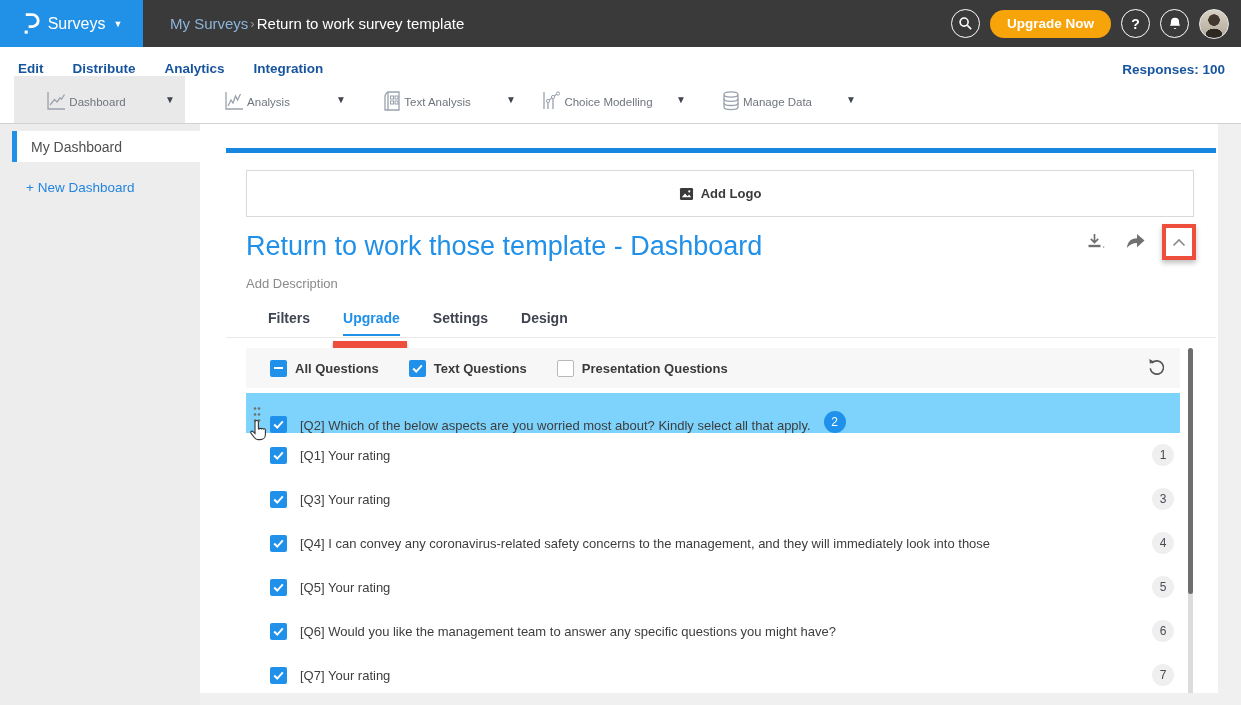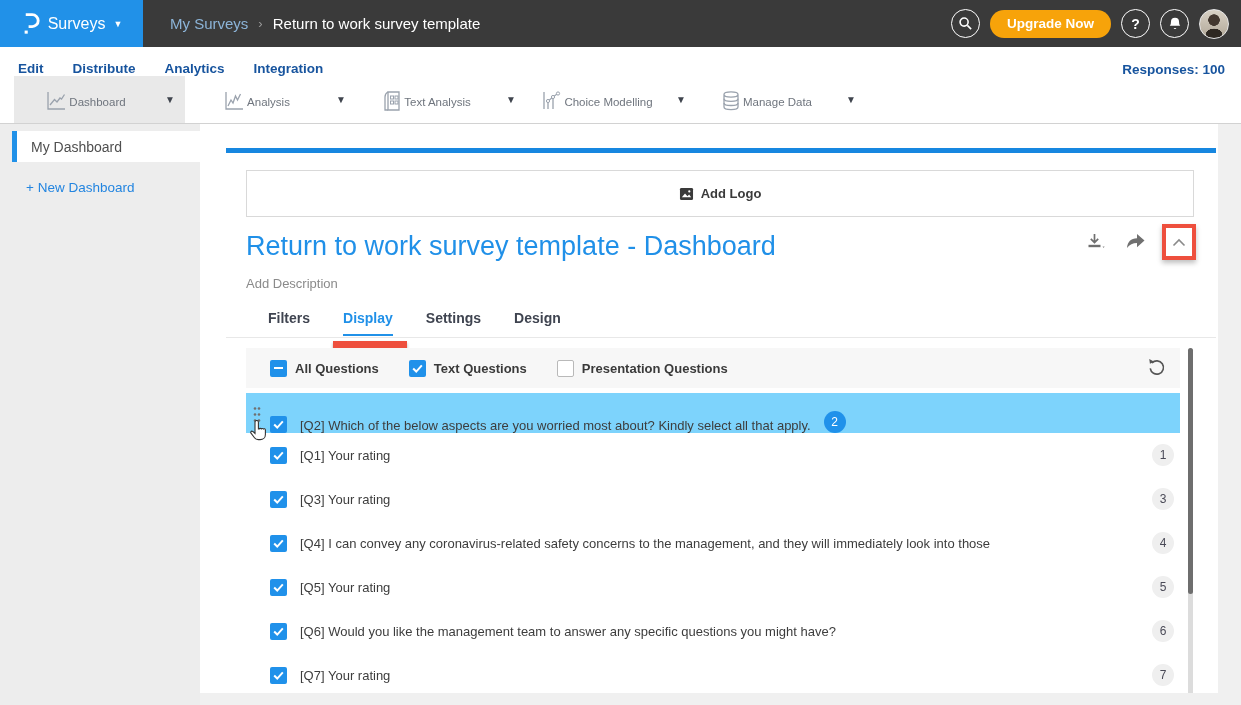--- a/index.html
+++ b/index.html
@@ -7,21 +7,21 @@
   #app{
     position:relative; width:1241px; height:705px; overflow:hidden;
     background:#f0f0f0; font-family:"Liberation Sans", sans-serif;
     -webkit-font-smoothing:antialiased;
   }
   
   .hdr{ position:absolute; left:0; top:0; width:1241px; height:47px; background:#3a3a3a; display:flex; align-items:center; }
   .logo-block{ width:143px; height:47px; background:#2191e8; display:flex; align-items:center; justify-content:center; gap:8px; cursor:pointer; flex:none;}
   .logo-block .appname{ color:#fff; font-size:16px; }
   .caret{ color:#fff; font-size:9px; }
-  .crumbs{ display:flex; align-items:center; gap:10px; margin-left:27px; }
+  .crumbs{ display:flex; align-items:center; gap:2px; margin-left:27px; }
   .crumb-parent{ color:#8cb4d8; font-size:15px; cursor:pointer;}
   .crumb-sep{ color:#9a9a9a; font-size:13px; }
   .crumb-current{ color:#ffffff; font-size:15px; }
   .hdr-right{ position:absolute; right:12px; top:0; height:47px; display:flex; align-items:center; gap:10px; }
   .circle-btn{ width:29px; height:29px; border:1.6px solid #fff; border-radius:50%; display:flex; align-items:center; justify-content:center; color:#fff; font-size:14px; font-weight:bold; cursor:pointer; }
   .upgrade{ height:28px; padding:0 17px; background:#f7a30a; border:none; border-radius:14px; color:#fff; font-size:13.5px; font-weight:bold; font-family:"Liberation Sans",sans-serif; cursor:pointer; }
   .avatar{ width:30px; height:30px; border-radius:50%; border:1.5px solid #e8e8e8; cursor:pointer;
     background:
       radial-gradient(circle at 50% 36%, #43382f 0 5.5px, rgba(0,0,0,0) 6px),
       radial-gradient(ellipse 11px 8px at 50% 88%, #2e2822 0 8px, rgba(0,0,0,0) 8.5px),
@@ -225,21 +225,21 @@
       <span style="display:flex">
         <svg width="15" height="14" viewBox="0 0 16 15">
             <rect x="1" y="1" width="14" height="13" rx="1.5" fill="#3a3a3a"></rect>
             <path d="M3 11 l3.4-4 2.6 3 1.8-2 2.2 3Z" fill="#fff"></path>
             <circle cx="11" cy="4.8" r="1.2" fill="#fff"></circle>
           </svg>
       </span>
       <span>Add Logo</span>
     </div>
 
-    <h1 class="dash-title">Return to work survey template - Dashboard</h1>
+    <h1 class="dash-title">Return to work those template - Dashboard</h1>
 
     <div class="actions">
       <span class="icon-btn">
         <span style="display:flex">
           <svg width="24" height="24" viewBox="0 0 24 24">
               <path d="M10.5 4 v8 M6.8 8.8 l3.7 3.8 3.7-3.8" stroke="#6f6f6f" stroke-width="1.7" fill="none"></path>
               <path d="M4.5 16 h12" stroke="#6f6f6f" stroke-width="2.4"></path>
               <path d="M18.5 16.5 l2.2 0 -1.1 1.6Z" fill="#8a8a8a"></path>
             </svg>
         </span>
@@ -257,21 +257,21 @@
               <path d="M2.5 8.5 L8 3 l5.5 5.5" stroke="#8a8a8a" stroke-width="1.6" fill="none"></path>
             </svg>
         </span>
       </span>
     </div>
 
     <div class="descr">Add Description</div>
 
     <div class="tabs" id="tabs">
         <span class="tab">Filters</span>
-        <span class="tab active">Display</span>
+        <span class="tab active">Upgrade</span>
         <span class="tab">Settings</span>
         <span class="tab">Design</span>
       </div>
     <div class="tabs-border"></div>
     <div class="red-underline"></div>
 
     <div class="filterbar">
       <span id="filters" style="display:flex;gap:30px;align-items:center">
           <span class="filter-item">
             <span class="cb indeterminate">

